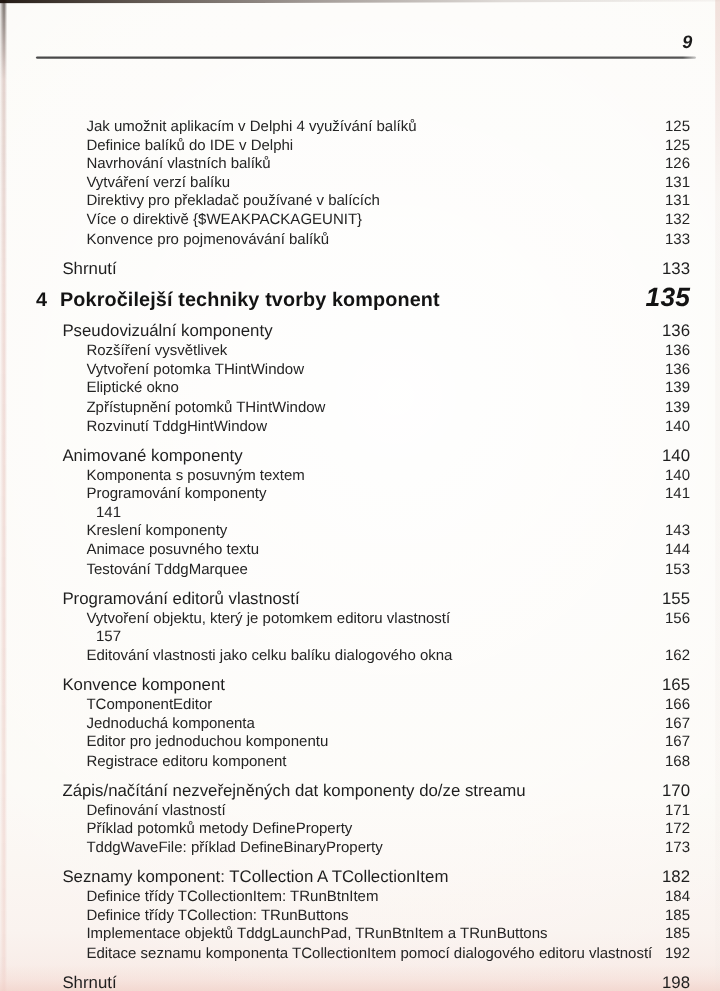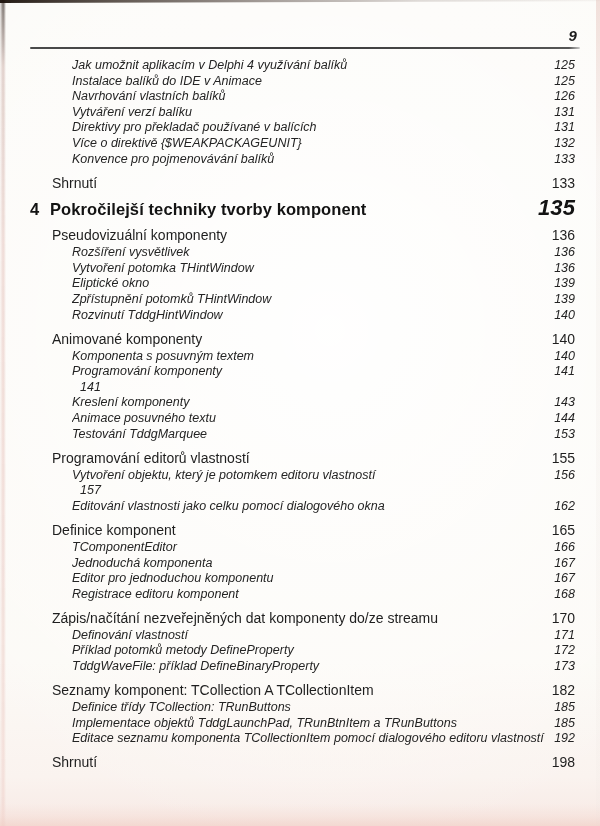--- a/index.html
+++ b/index.html
@@ -76,28 +76,28 @@
     white-space: nowrap;
   }
   .row .title {
     flex: 1 1 auto;
     overflow: hidden;
   }
   .row .pageno {
     flex: 0 0 auto;
     text-align: right;
     padding-left: 8px;
+    margin-top: 40px;
   }
   .level-2 {
     height: 15.6px;
     line-height: 15.6px;
     font-size: 12.5px;
     color: #242424;
     padding-left: 42px;
-    font-style: italic;
   }
   .level-1 {
     height: 20px;
     line-height: 20px;
     margin-top: 5.5px;
     font-size: 14px;
     color: #1e1e1e;
     padding-left: 22px;
   }
   .level-0 {
@@ -131,21 +131,21 @@
 
   <div class="folio">9</div>
   <div class="rule"></div>
 
   <div class="toc" id="toc-list">
       <div class="row level-2">
         <span class="title">Jak umožnit aplikacím v Delphi 4 využívání balíků</span>
         <span class="pageno">125</span>
       </div>
       <div class="row level-2">
-        <span class="title">Instalace balíků do IDE v Animace</span>
+        <span class="title">Definice balíků do IDE v Delphi</span>
         <span class="pageno">125</span>
       </div>
       <div class="row level-2">
         <span class="title">Navrhování vlastních balíků</span>
         <span class="pageno">126</span>
       </div>
       <div class="row level-2">
         <span class="title">Vytváření verzí balíku</span>
         <span class="pageno">131</span>
       </div>
@@ -226,25 +226,25 @@
         <span class="pageno">155</span>
       </div>
       <div class="row level-2">
         <span class="title">Vytvoření objektu, který je potomkem editoru vlastností</span>
         <span class="pageno">156</span>
       </div>
       <div class="row level-2">
         <span class="pageno">157</span>
       </div>
       <div class="row level-2">
-        <span class="title">Editování vlastnosti jako celku pomocí dialogového okna</span>
+        <span class="title">Editování vlastnosti jako celku balíku dialogového okna</span>
         <span class="pageno">162</span>
       </div>
       <div class="row level-1">
-        <span class="title">Definice komponent</span>
+        <span class="title">Konvence komponent</span>
         <span class="pageno">165</span>
       </div>
       <div class="row level-2">
         <span class="title">TComponentEditor</span>
         <span class="pageno">166</span>
       </div>
       <div class="row level-2">
         <span class="title">Jednoduchá komponenta</span>
         <span class="pageno">167</span>
       </div>
@@ -270,20 +270,24 @@
       </div>
       <div class="row level-2">
         <span class="title">TddgWaveFile: příklad DefineBinaryProperty</span>
         <span class="pageno">173</span>
       </div>
       <div class="row level-1">
         <span class="title">Seznamy komponent: TCollection A TCollectionItem</span>
         <span class="pageno">182</span>
       </div>
       <div class="row level-2">
+        <span class="title">Definice třídy TCollectionItem: TRunBtnItem</span>
+        <span class="pageno">184</span>
+      </div>
+      <div class="row level-2">
         <span class="title">Definice třídy TCollection: TRunButtons</span>
         <span class="pageno">185</span>
       </div>
       <div class="row level-2">
         <span class="title">Implementace objektů TddgLaunchPad, TRunBtnItem a TRunButtons</span>
         <span class="pageno">185</span>
       </div>
       <div class="row level-2">
         <span class="title">Editace seznamu komponenta TCollectionItem pomocí dialogového editoru vlastností</span>
         <span class="pageno">192</span>

